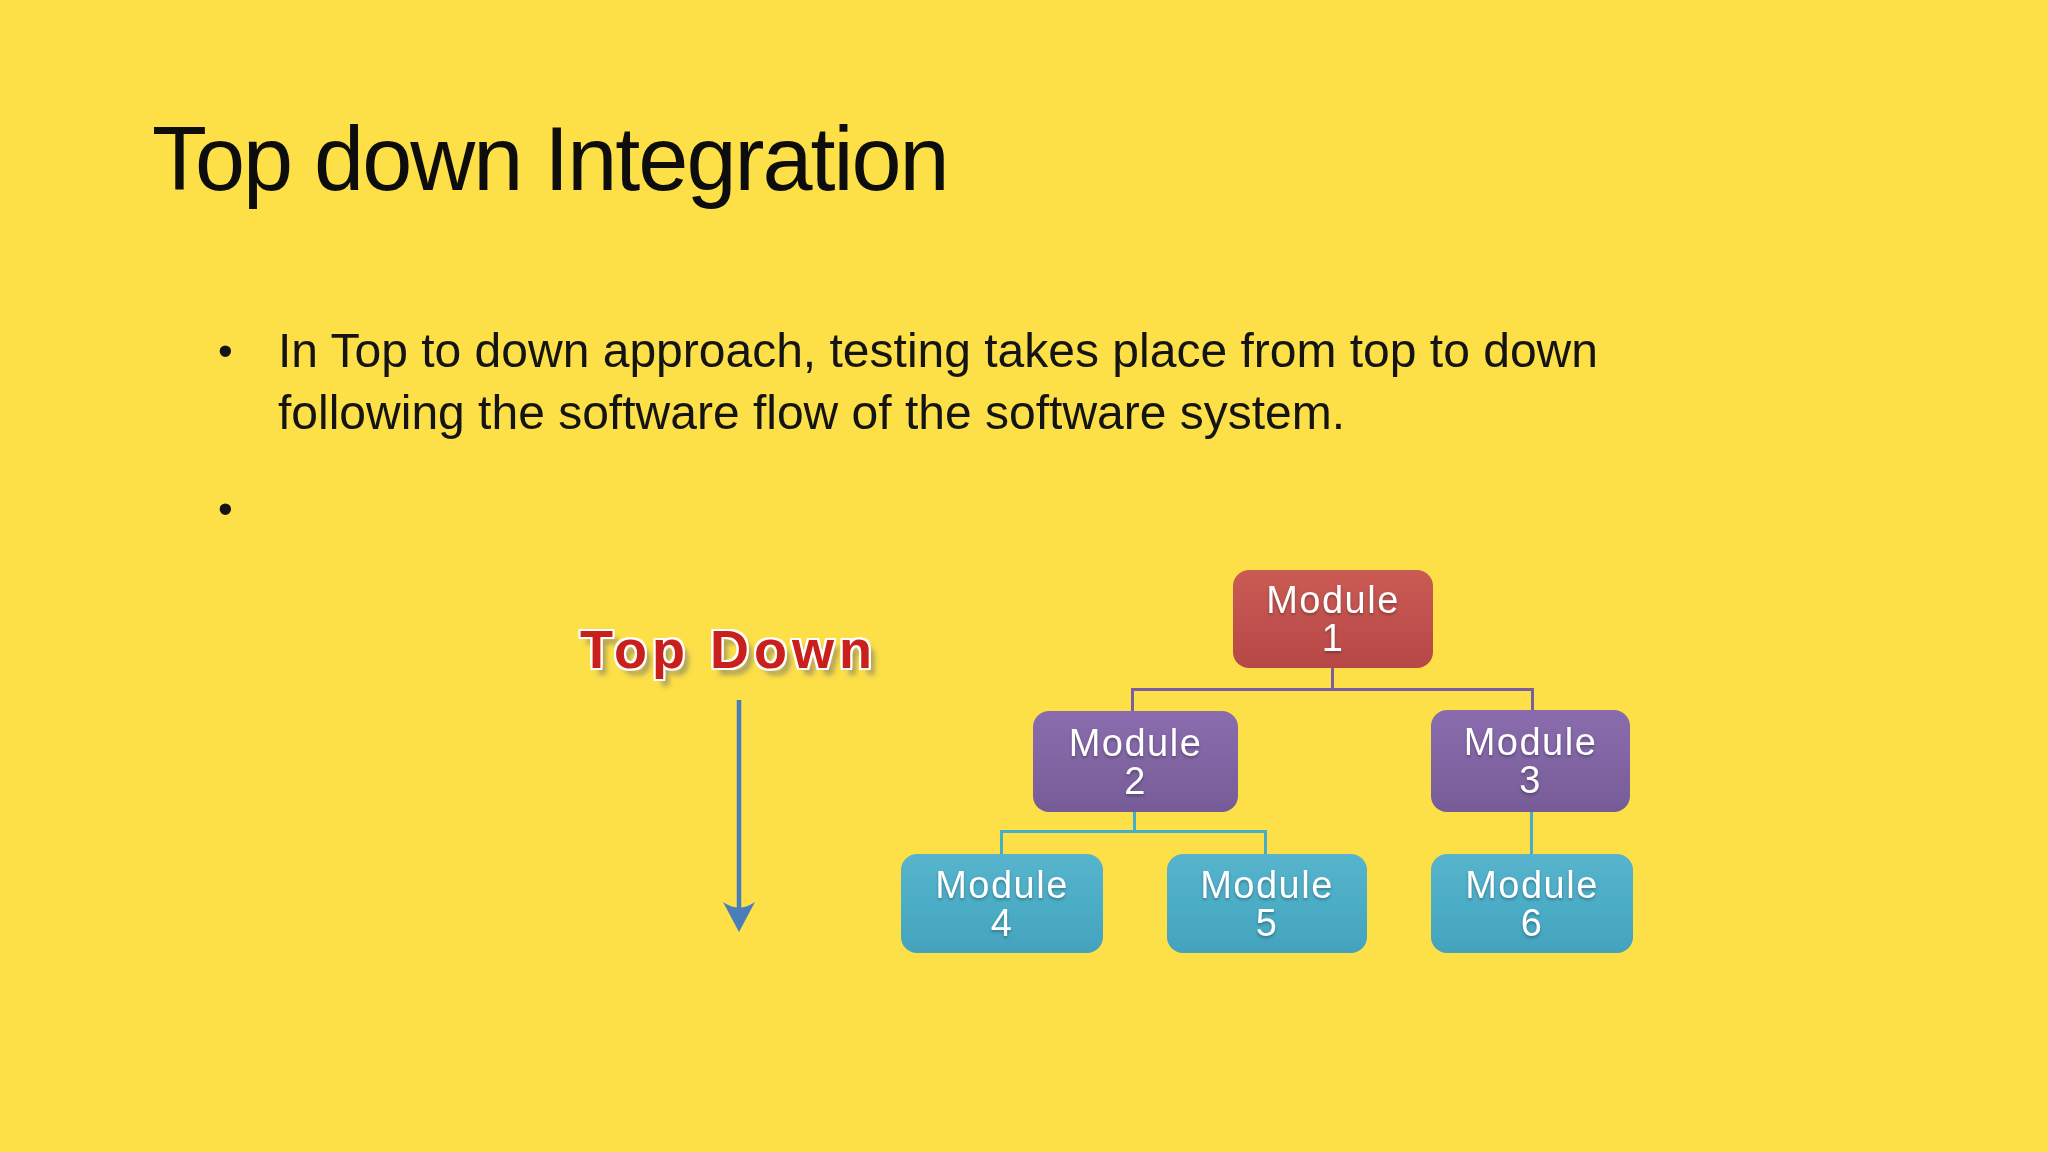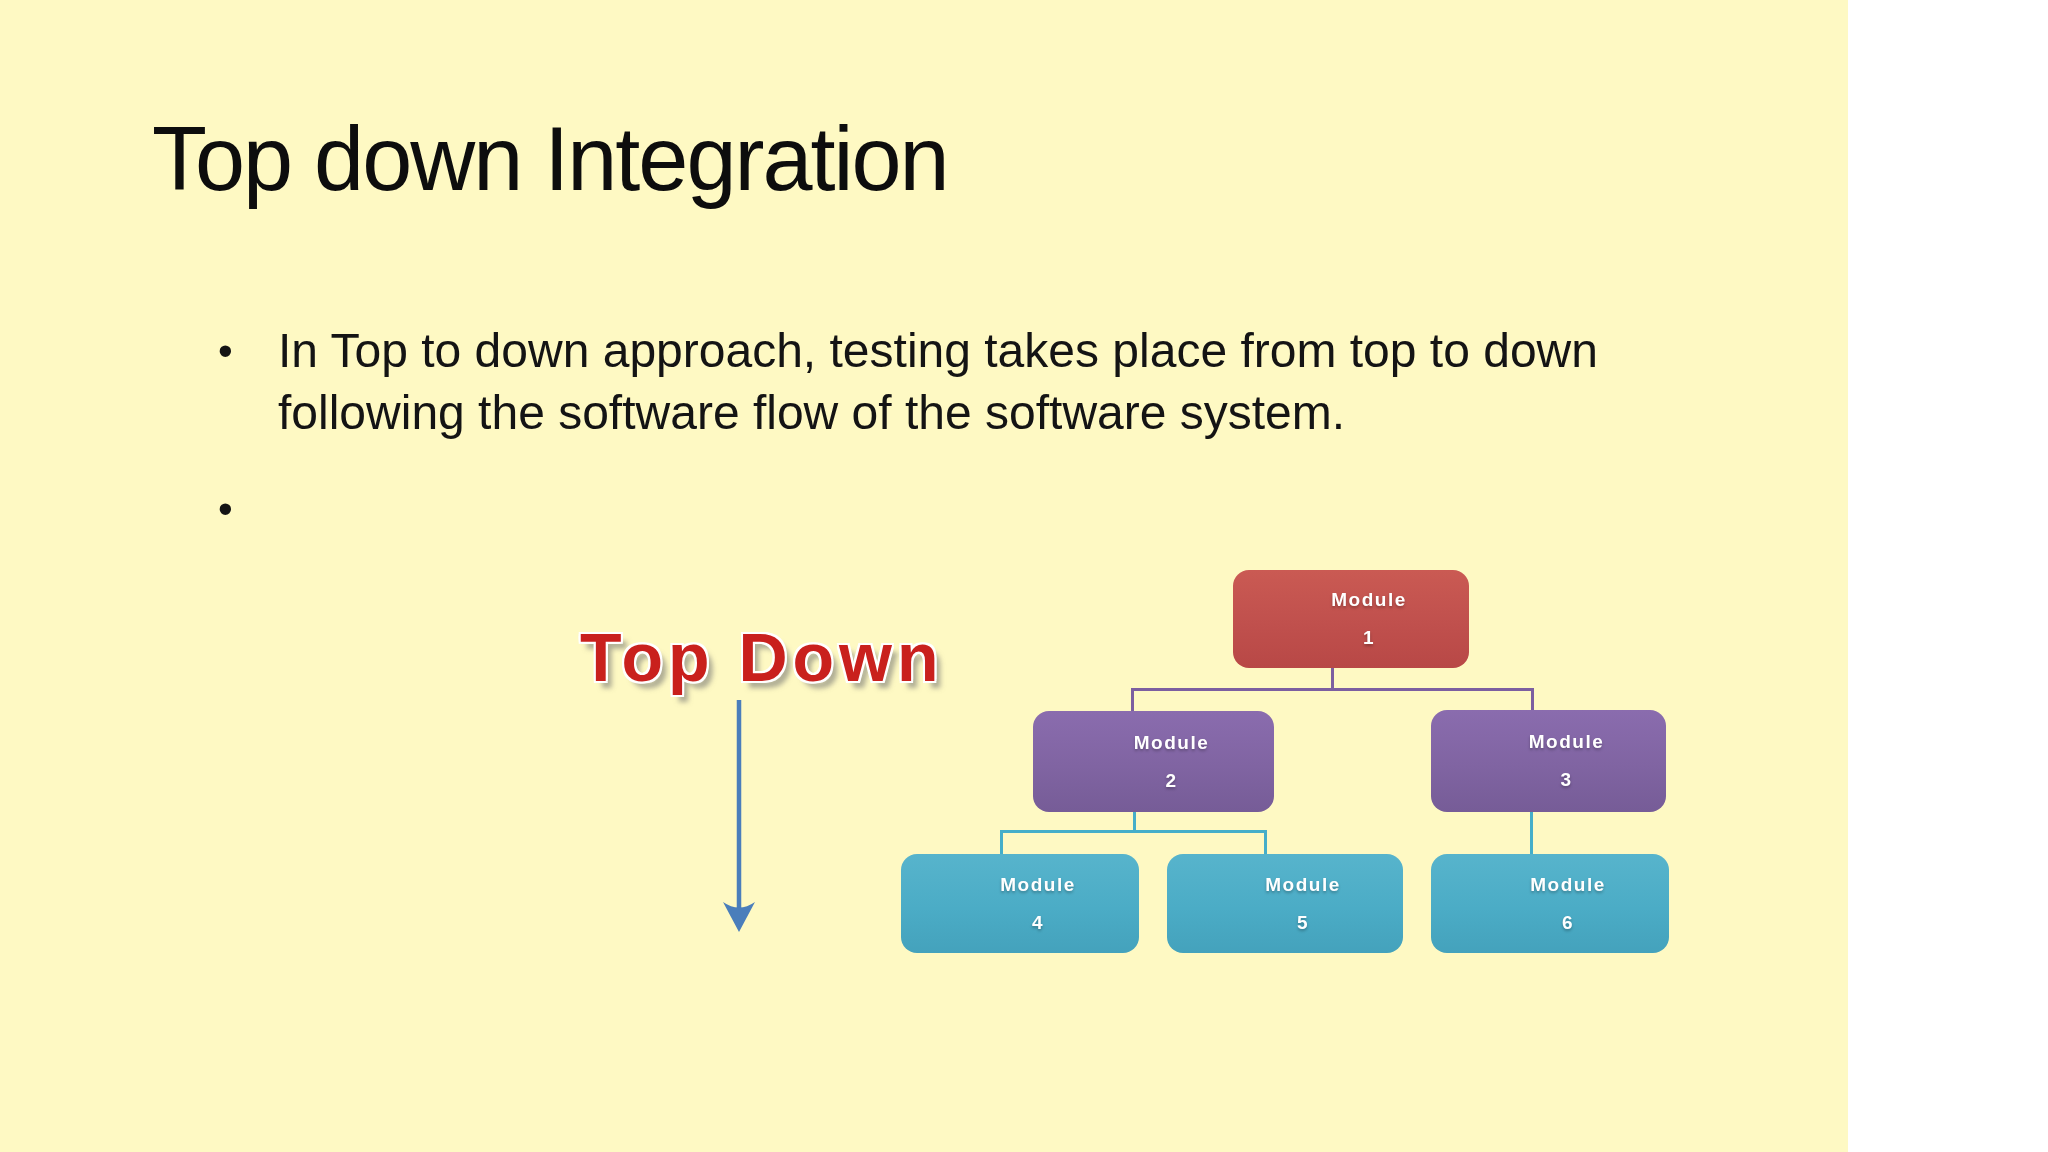--- a/index.html
+++ b/index.html
@@ -3,23 +3,23 @@
 <meta charset="utf-8">
 <style>
   html, body {
     margin: 0;
     padding: 0;
     background: #ffffff;
     font-family: "Liberation Sans", sans-serif;
   }
   .slide {
     position: relative;
-    width: 1848px;
+    width: 2048px;
     height: 1152px;
-    background: #fef9c3;
+    background: #fde047;
     overflow: hidden;
   }
 
   
   .title {
     position: absolute;
     left: 152px;
     top: 108px;
     font-size: 90px;
     line-height: 102px;
@@ -52,21 +52,21 @@
   }
   .bullet .bullet-text {
     max-width: 1460px;
   }
 
   
   .figure-caption {
     position: absolute;
     left: 580px;
     top: 618px;
-    font-size: 68px;
+    font-size: 54px;
     font-weight: 700;
     letter-spacing: 5px;
     color: #c9201d;
     white-space: nowrap;
     text-shadow:
       -2px -2px 0 #ffffff,
        2px -2px 0 #ffffff,
       -2px  2px 0 #ffffff,
        2px  2px 0 #ffffff,
       -2px  0   0 #ffffff,
@@ -85,27 +85,26 @@
 
   
   .node {
     position: absolute;
     border-radius: 16px;
     display: flex;
     flex-direction: column;
     align-items: center;
     justify-content: center;
     color: #ffffff;
-    font-weight: 700;
+    font-weight: 400;
     letter-spacing: 1.5px;
-    font-size: 19px;
+    font-size: 38px;
     line-height: 38px;
     text-align: center;
     text-shadow: 0 2px 3px rgba(0,0,0,0.28);
-    padding-left: 36px;
   }
   .node-red    { background: linear-gradient(180deg, #ca5a53 0%, #c0504d 55%, #b84846 100%); }
   .node-purple { background: linear-gradient(180deg, #8a6cae 0%, #8064a2 55%, #765c97 100%); }
   .node-teal   { background: linear-gradient(180deg, #57b4cc 0%, #4bacc6 55%, #44a2bc 100%); }
 
   .node-m1 { left: 1233px; top: 570px; width: 200px; height:  98px; }
   .node-m2 { left: 1033px; top: 711px; width: 205px; height: 101px; }
   .node-m3 { left: 1431px; top: 710px; width: 199px; height: 102px; }
   .node-m4 { left:  901px; top: 854px; width: 202px; height:  99px; }
   .node-m5 { left: 1167px; top: 854px; width: 200px; height:  99px; }

